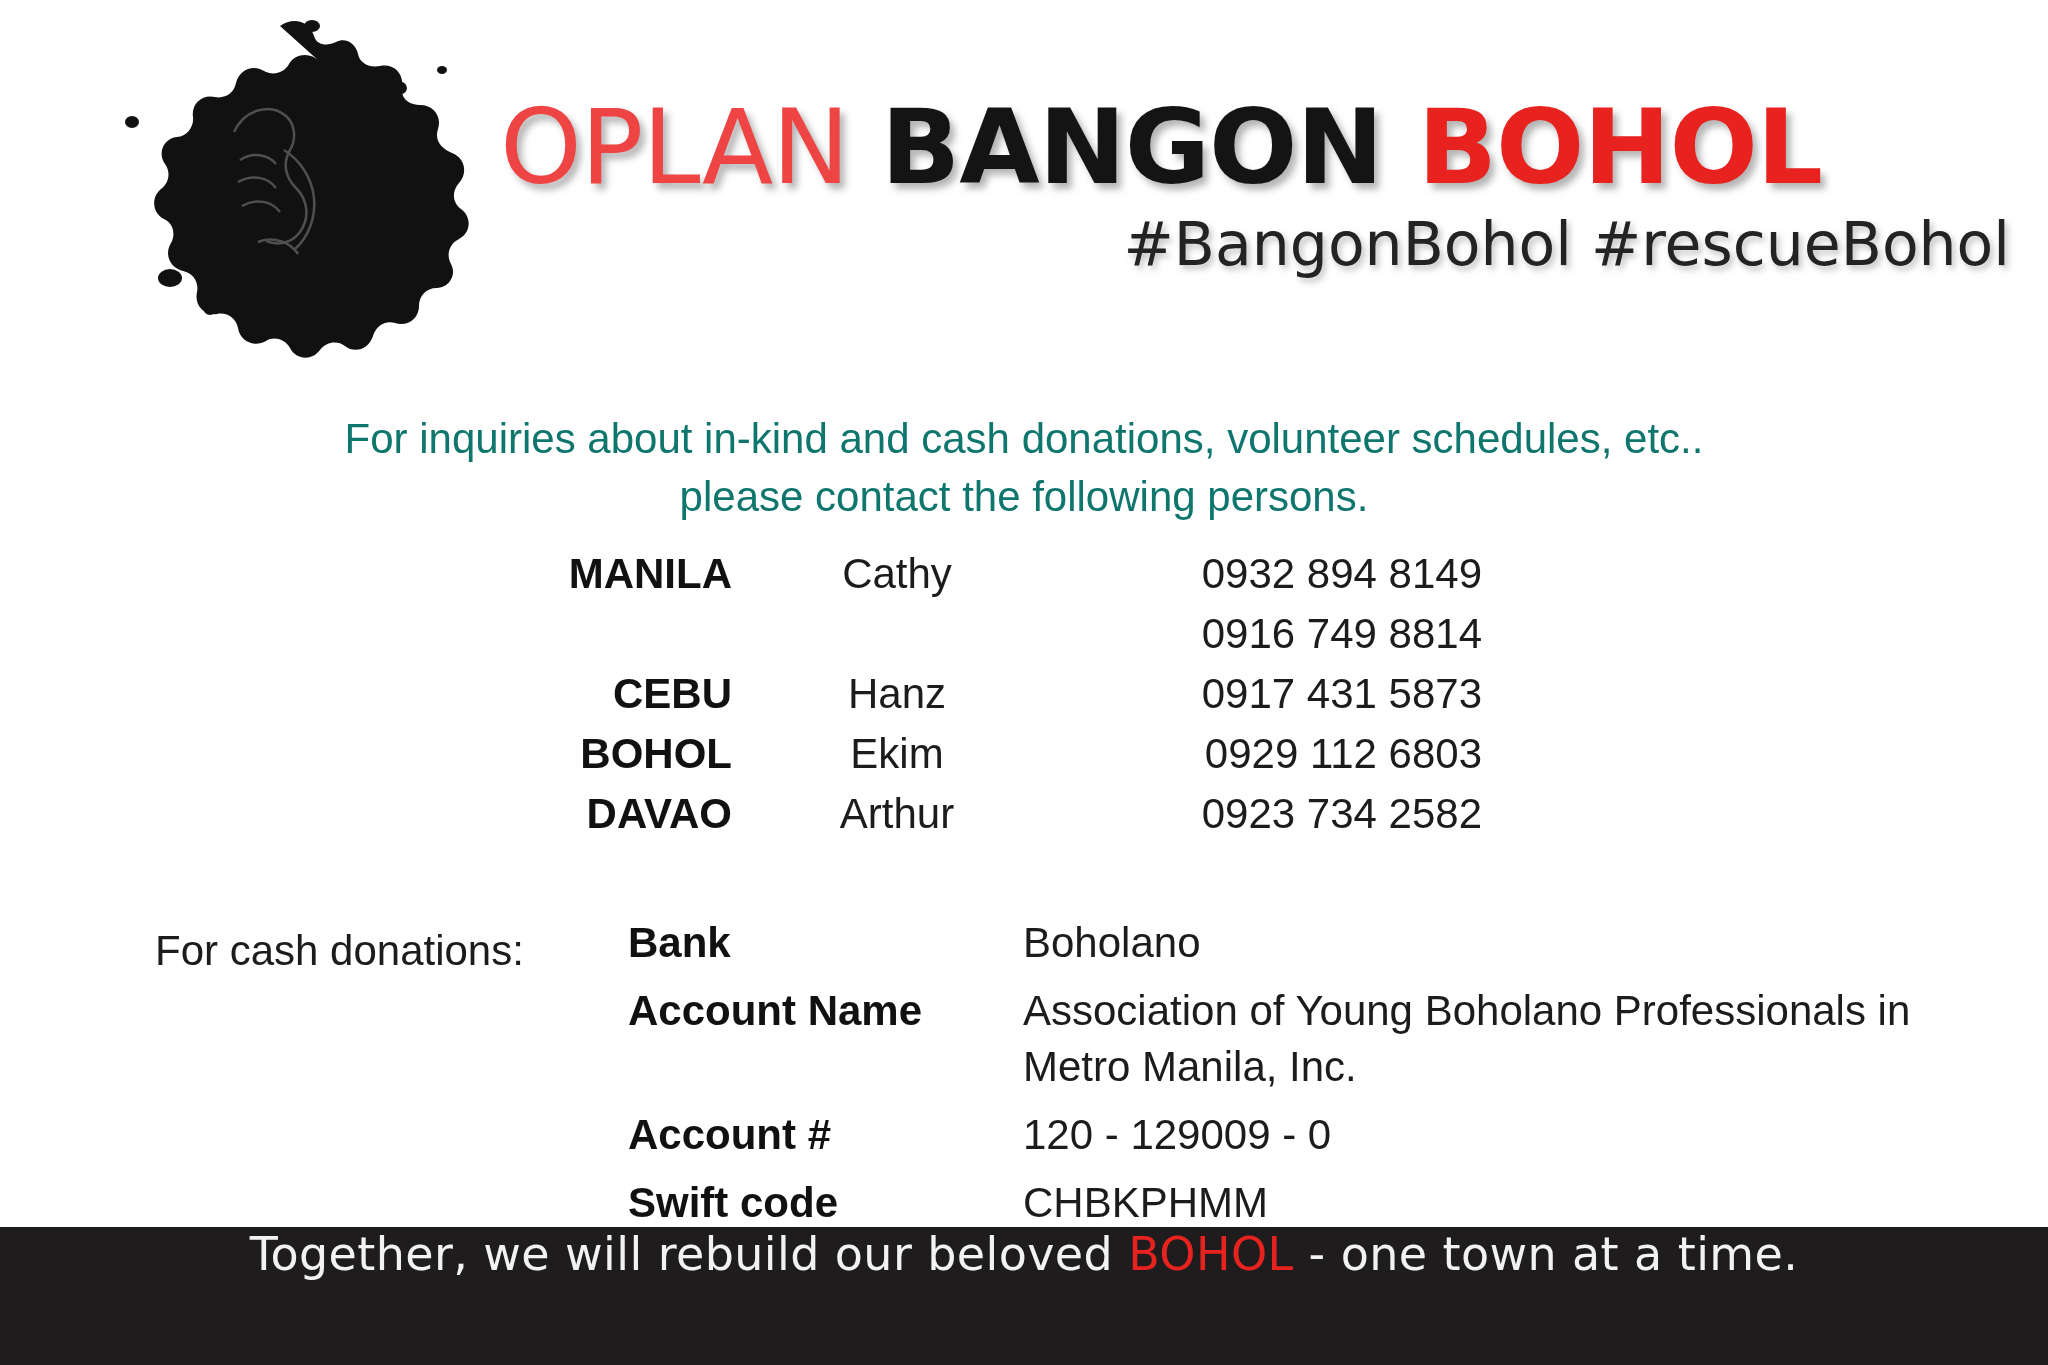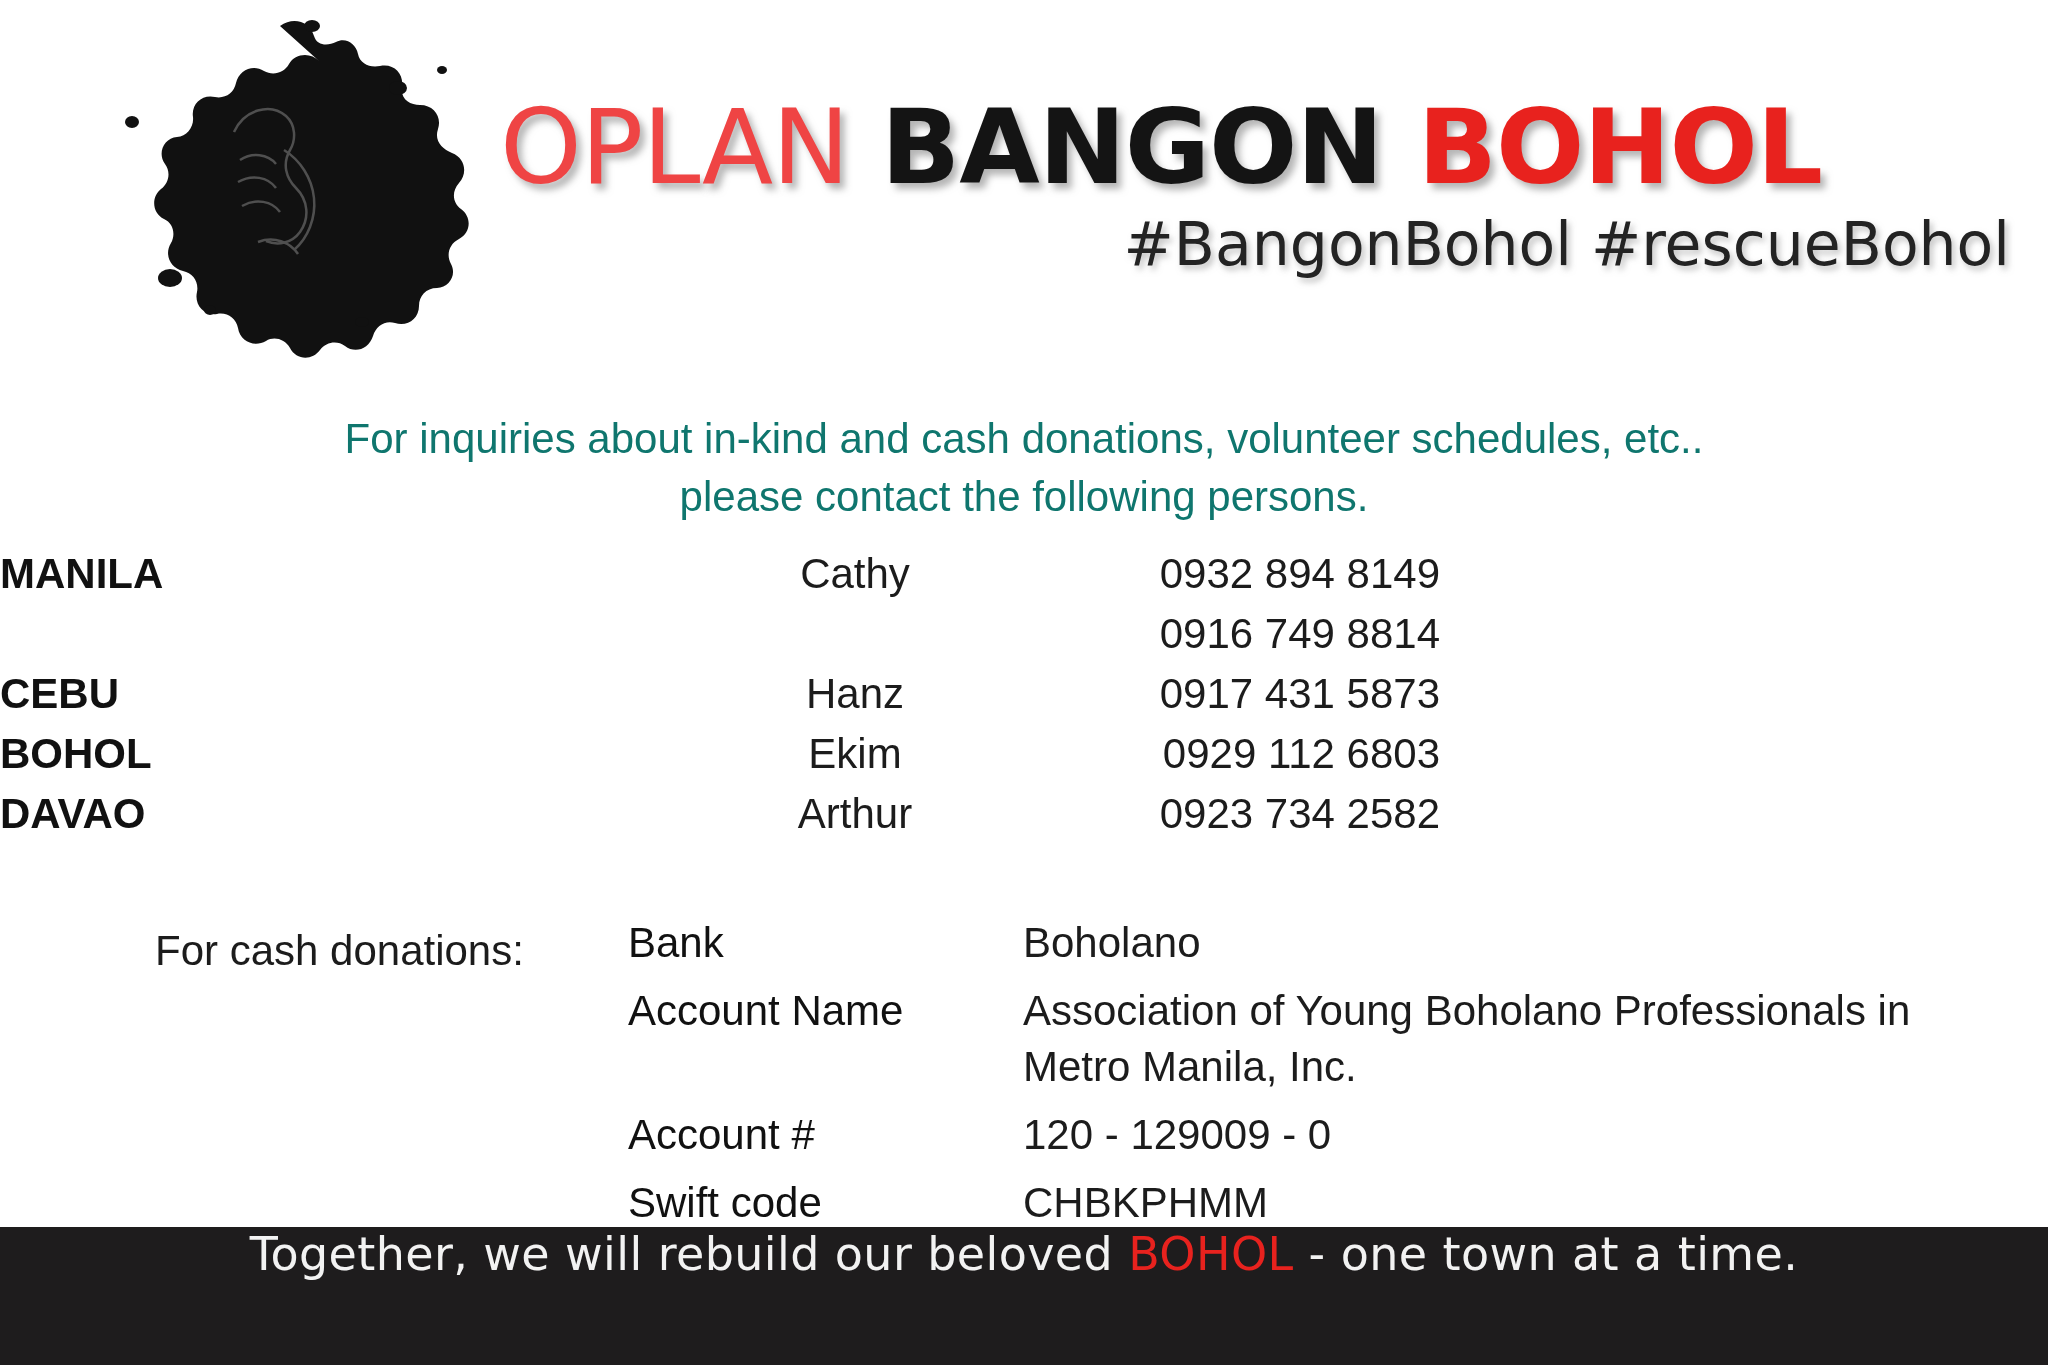--- a/index.html
+++ b/index.html
@@ -96,25 +96,26 @@
     left: 0;
     width: 2048px;
   }
   .contact-row {
     display: flex;
     align-items: baseline;
     height: 60px;
   }
   .c-city {
     width: 690px;
-    text-align: left;
+    text-align: right;
     font-size: 42px;
     font-weight: 700;
     color: #111;
     padding-right: 0;
+    margin-left: 42px;
   }
   .c-name {
     width: 330px;
     text-align: center;
     font-size: 42px;
     font-weight: 400;
     color: #1c1c1c;
   }
   .c-phone {
     width: 420px;
@@ -145,21 +146,21 @@
     width: 1340px;
   }
   .don-row {
     display: flex;
     align-items: flex-start;
     margin-bottom: 12px;
   }
   .don-label {
     width: 395px;
     font-size: 42px;
-    font-weight: 400;
+    font-weight: 700;
     color: #111;
     line-height: 56px;
   }
   .don-value {
     flex: 1;
     font-size: 42px;
     font-weight: 400;
     color: #1c1c1c;
     line-height: 56px;
   }

